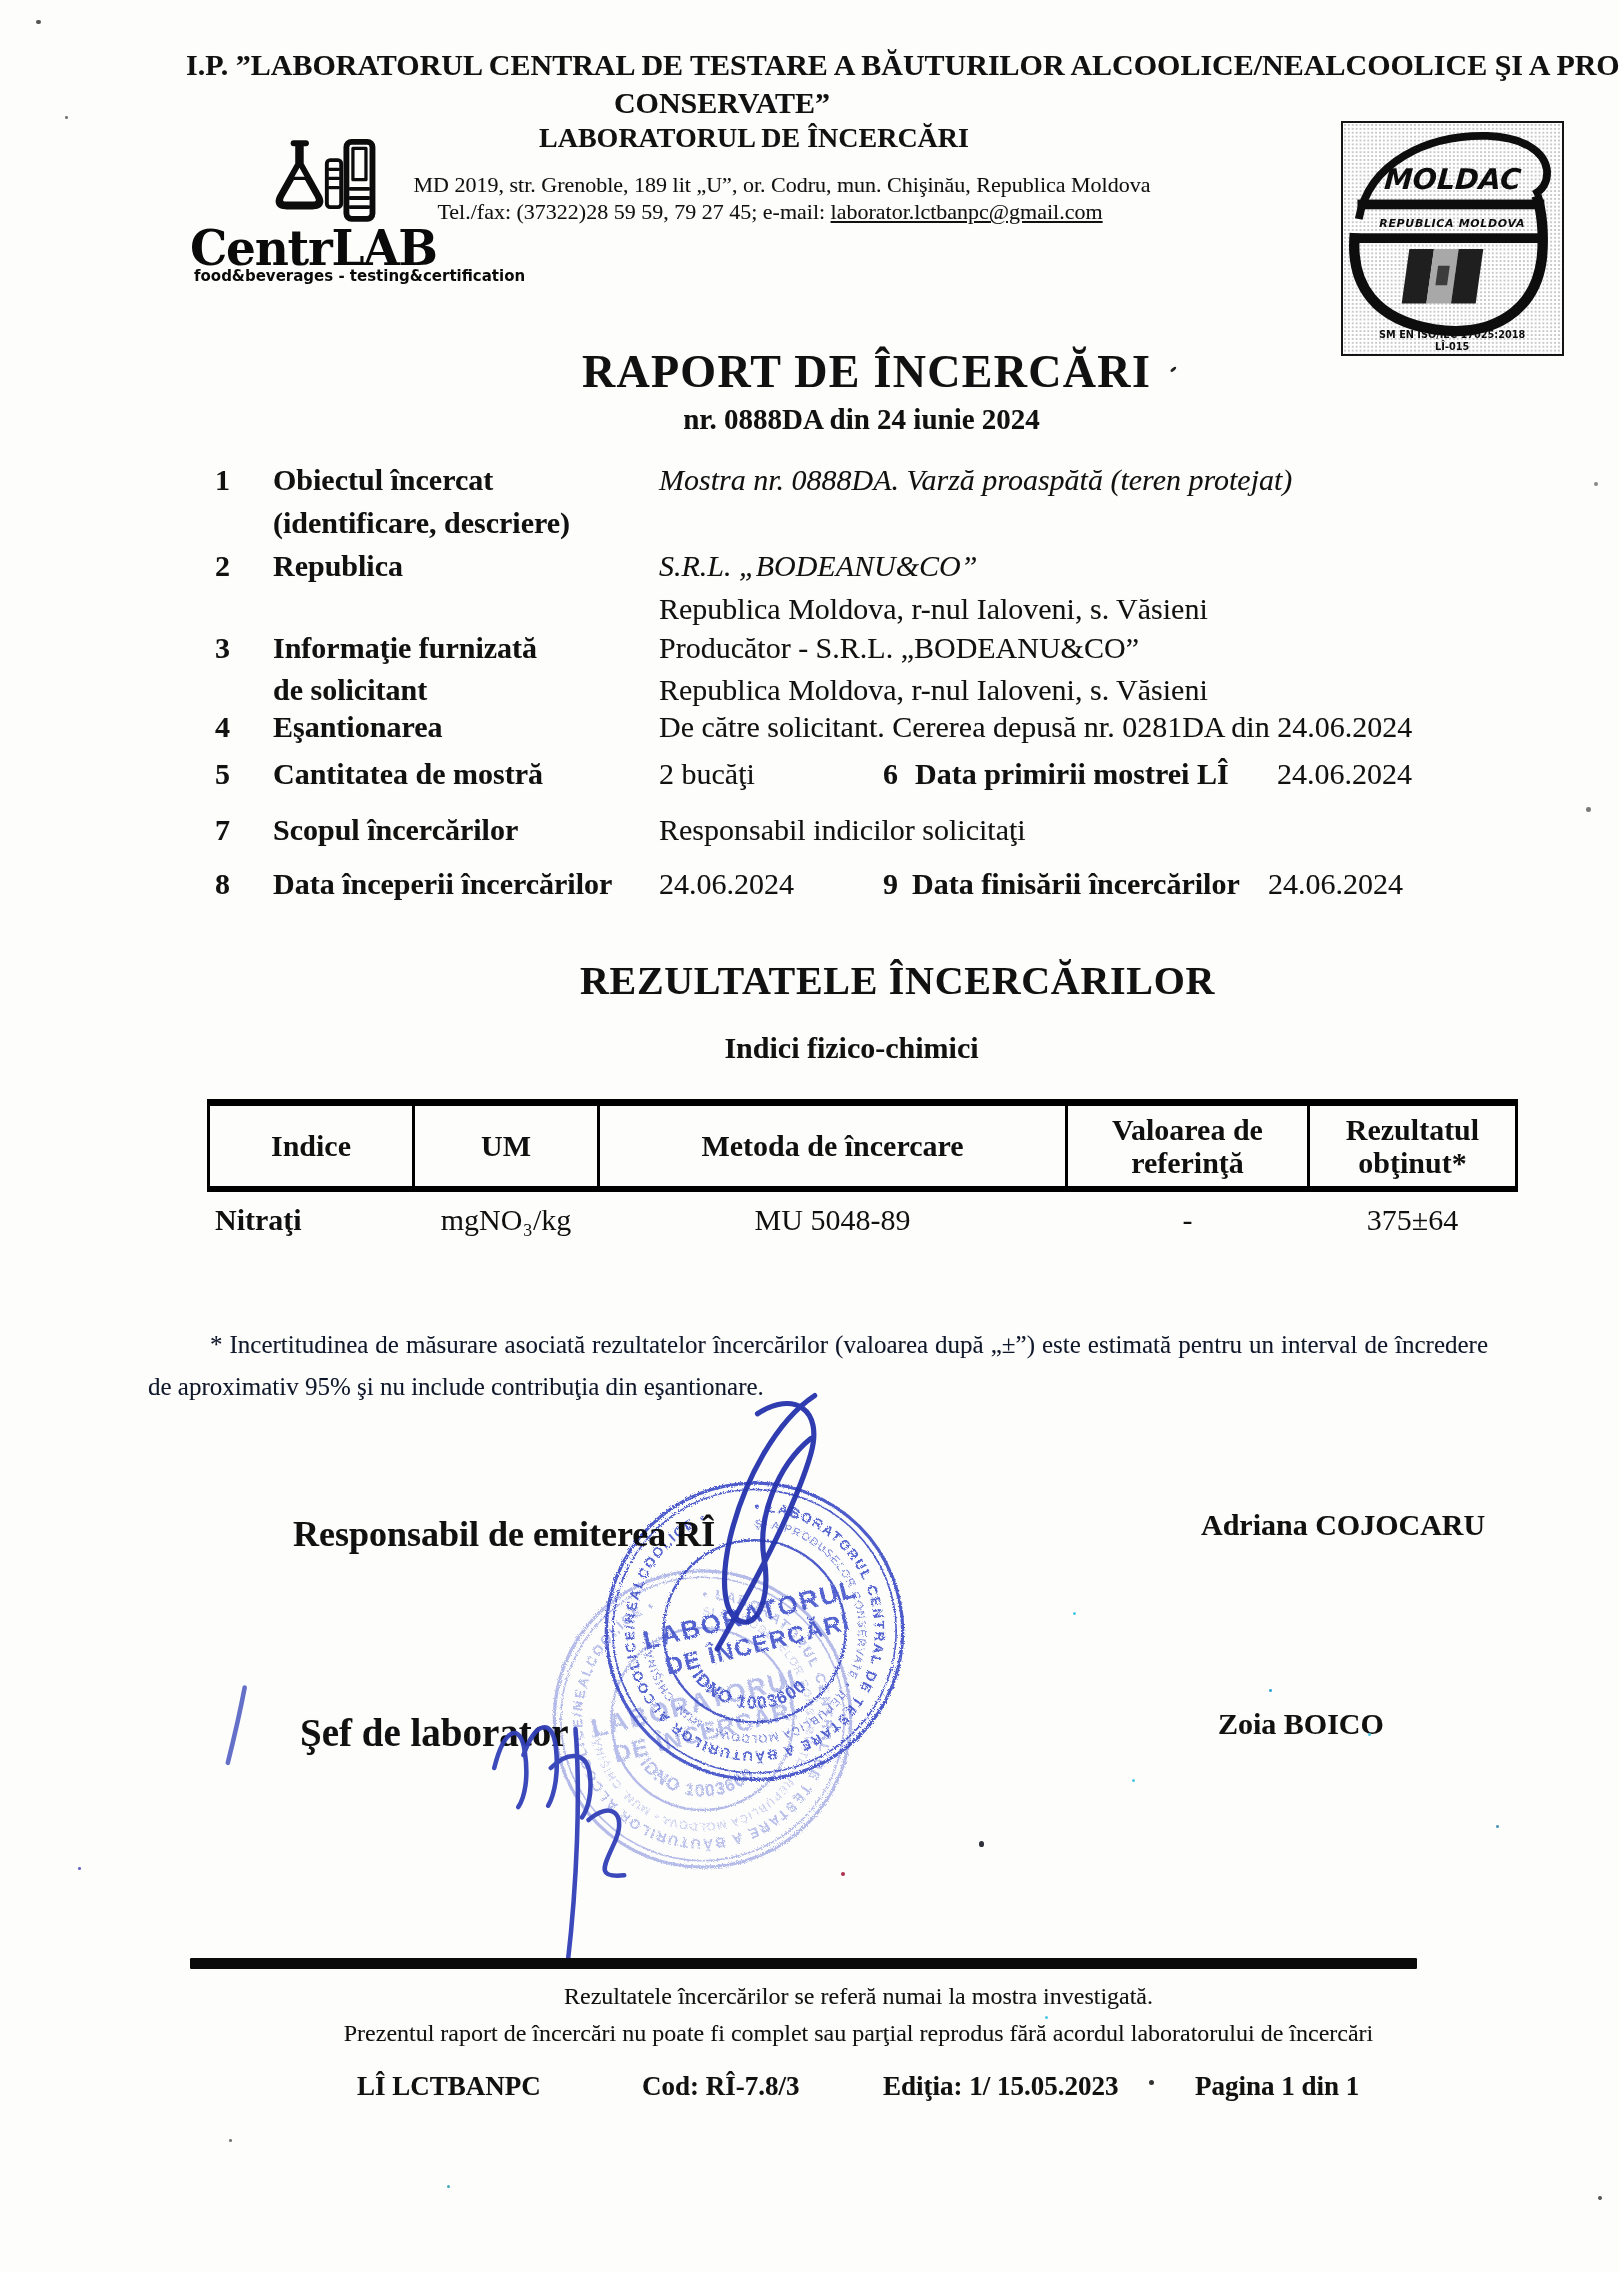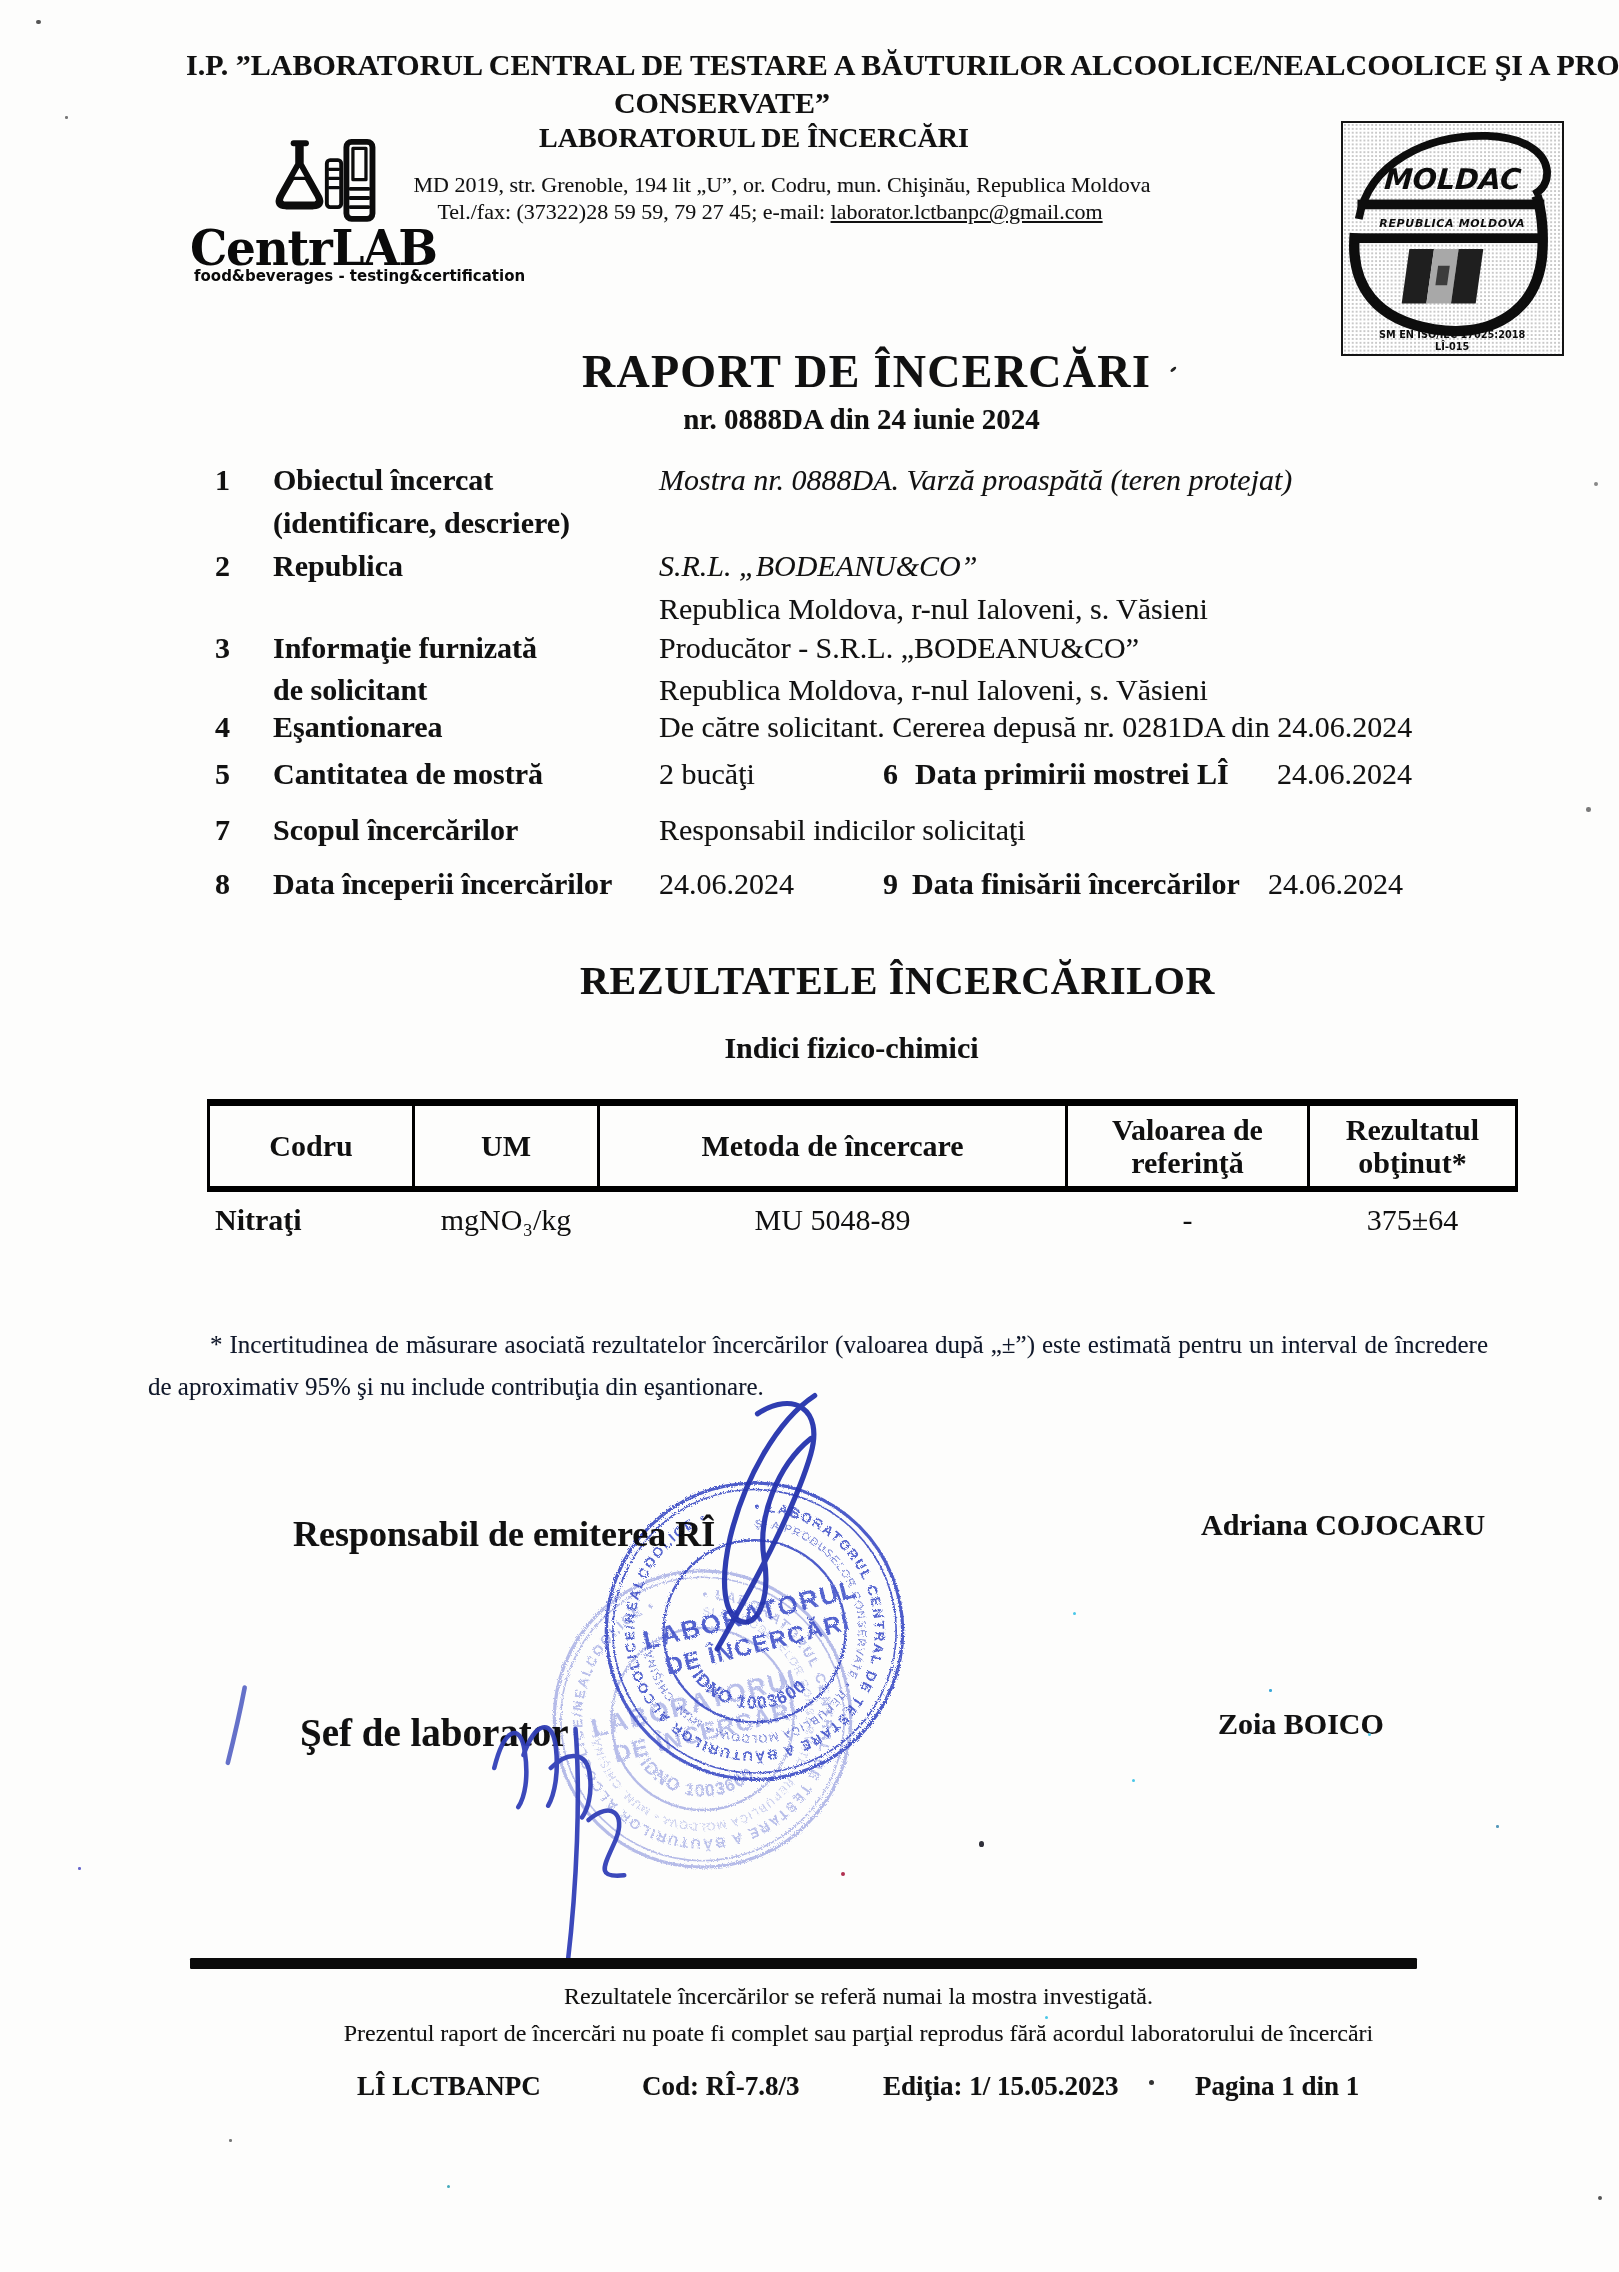--- a/index.html
+++ b/index.html
@@ -46,21 +46,21 @@
     <rect x="84" y="34" width="22" height="72" rx="5" stroke-width="6"></rect>
     <path d="M 88 48 h 14 M 88 62 h 14 M 88 76 h 14" stroke-width="5"></path>
     <rect x="114" y="6" width="40" height="118" rx="8" stroke-width="9"></rect>
     <rect x="124" y="16" width="20" height="48" stroke-width="5"></rect>
     <path d="M 120 78 h 28 M 120 92 h 28 M 120 106 h 28" stroke-width="6"></path>
   </g>
 </svg>
 <div class="logo-name">CentrLAB</div>
 <div class="logo-tag">food&amp;beverages - testing&amp;certification</div>
 
-<div class="ctr" style="left:132px;top:172px;width:1300px;font-size:22px">MD 2019,  str. Grenoble, 194 lit „U”, or. Codru, mun. Chişinău, Republica Moldova</div>
+<div class="ctr" style="left:132px;top:172px;width:1300px;font-size:22px">MD 2019,  str. Grenoble, 189 lit „U”, or. Codru, mun. Chişinău, Republica Moldova</div>
 <div class="ctr" style="left:120px;top:199px;width:1300px;font-size:22px">
   <span>Tel./fax: (37322)28 59 59, 79 27 45; e-mail: </span><span class="email">laborator.lctbanpc@gmail.com</span>
 </div>
 
 <div class="badge">
   <svg width="219" height="231" viewBox="0 0 337 356">
     <g fill="none" stroke="#0d0d0d">
       <path d="M 24 148 C 40 60 130 18 222 20 C 278 22 310 44 314 72 C 316 92 306 104 294 110" stroke-width="12"></path>
       <path d="M 18 170 C 10 252 52 304 140 318 C 232 332 296 288 306 210 C 310 172 306 134 298 112" stroke-width="16"></path>
     </g>
@@ -126,21 +126,21 @@
 <table class="res abs" style="left:207px;top:1099px;width:1308px">
   <colgroup>
     <col style="width:205px">
       <col style="width:185px">
       <col style="width:468px">
       <col style="width:242px">
       <col style="width:208px">
   </colgroup>
   <thead>
     <tr>
-      <th>Codru</th>
+      <th>Indice</th>
       <th>UM</th>
       <th>Metoda de încercare</th>
       <th>Valoarea de referinţă</th>
       <th>Rezultatul obţinut*</th>
     </tr>
   </thead>
   <tbody>
     <tr>
       <td class="c1">Nitraţi</td>
       <td>mgNO₃/kg</td>

